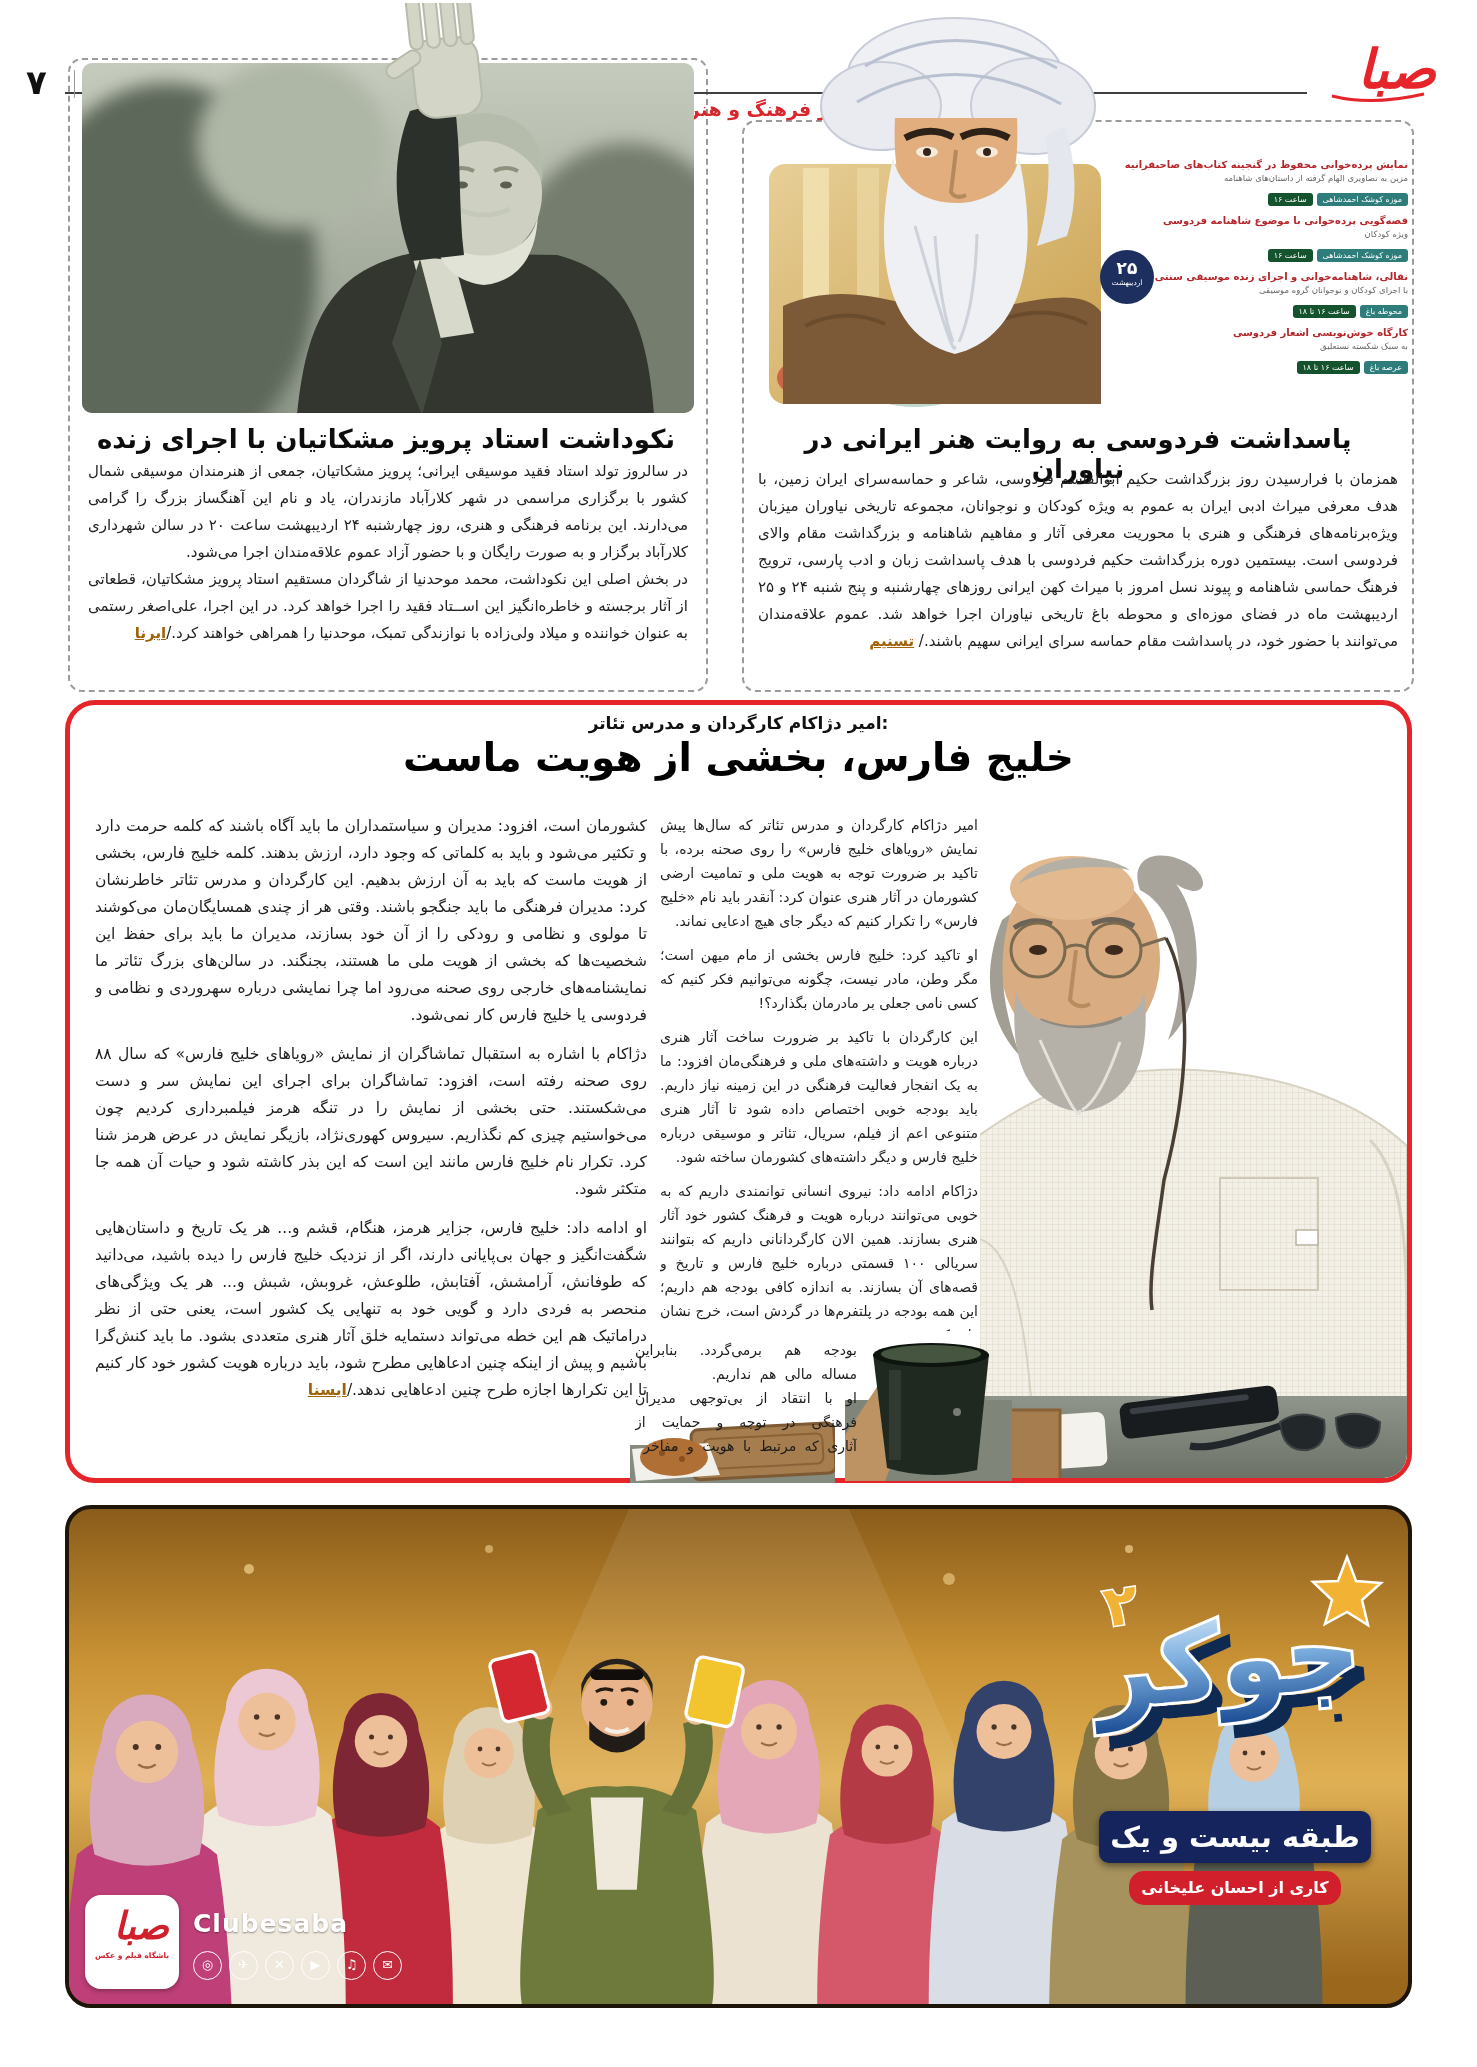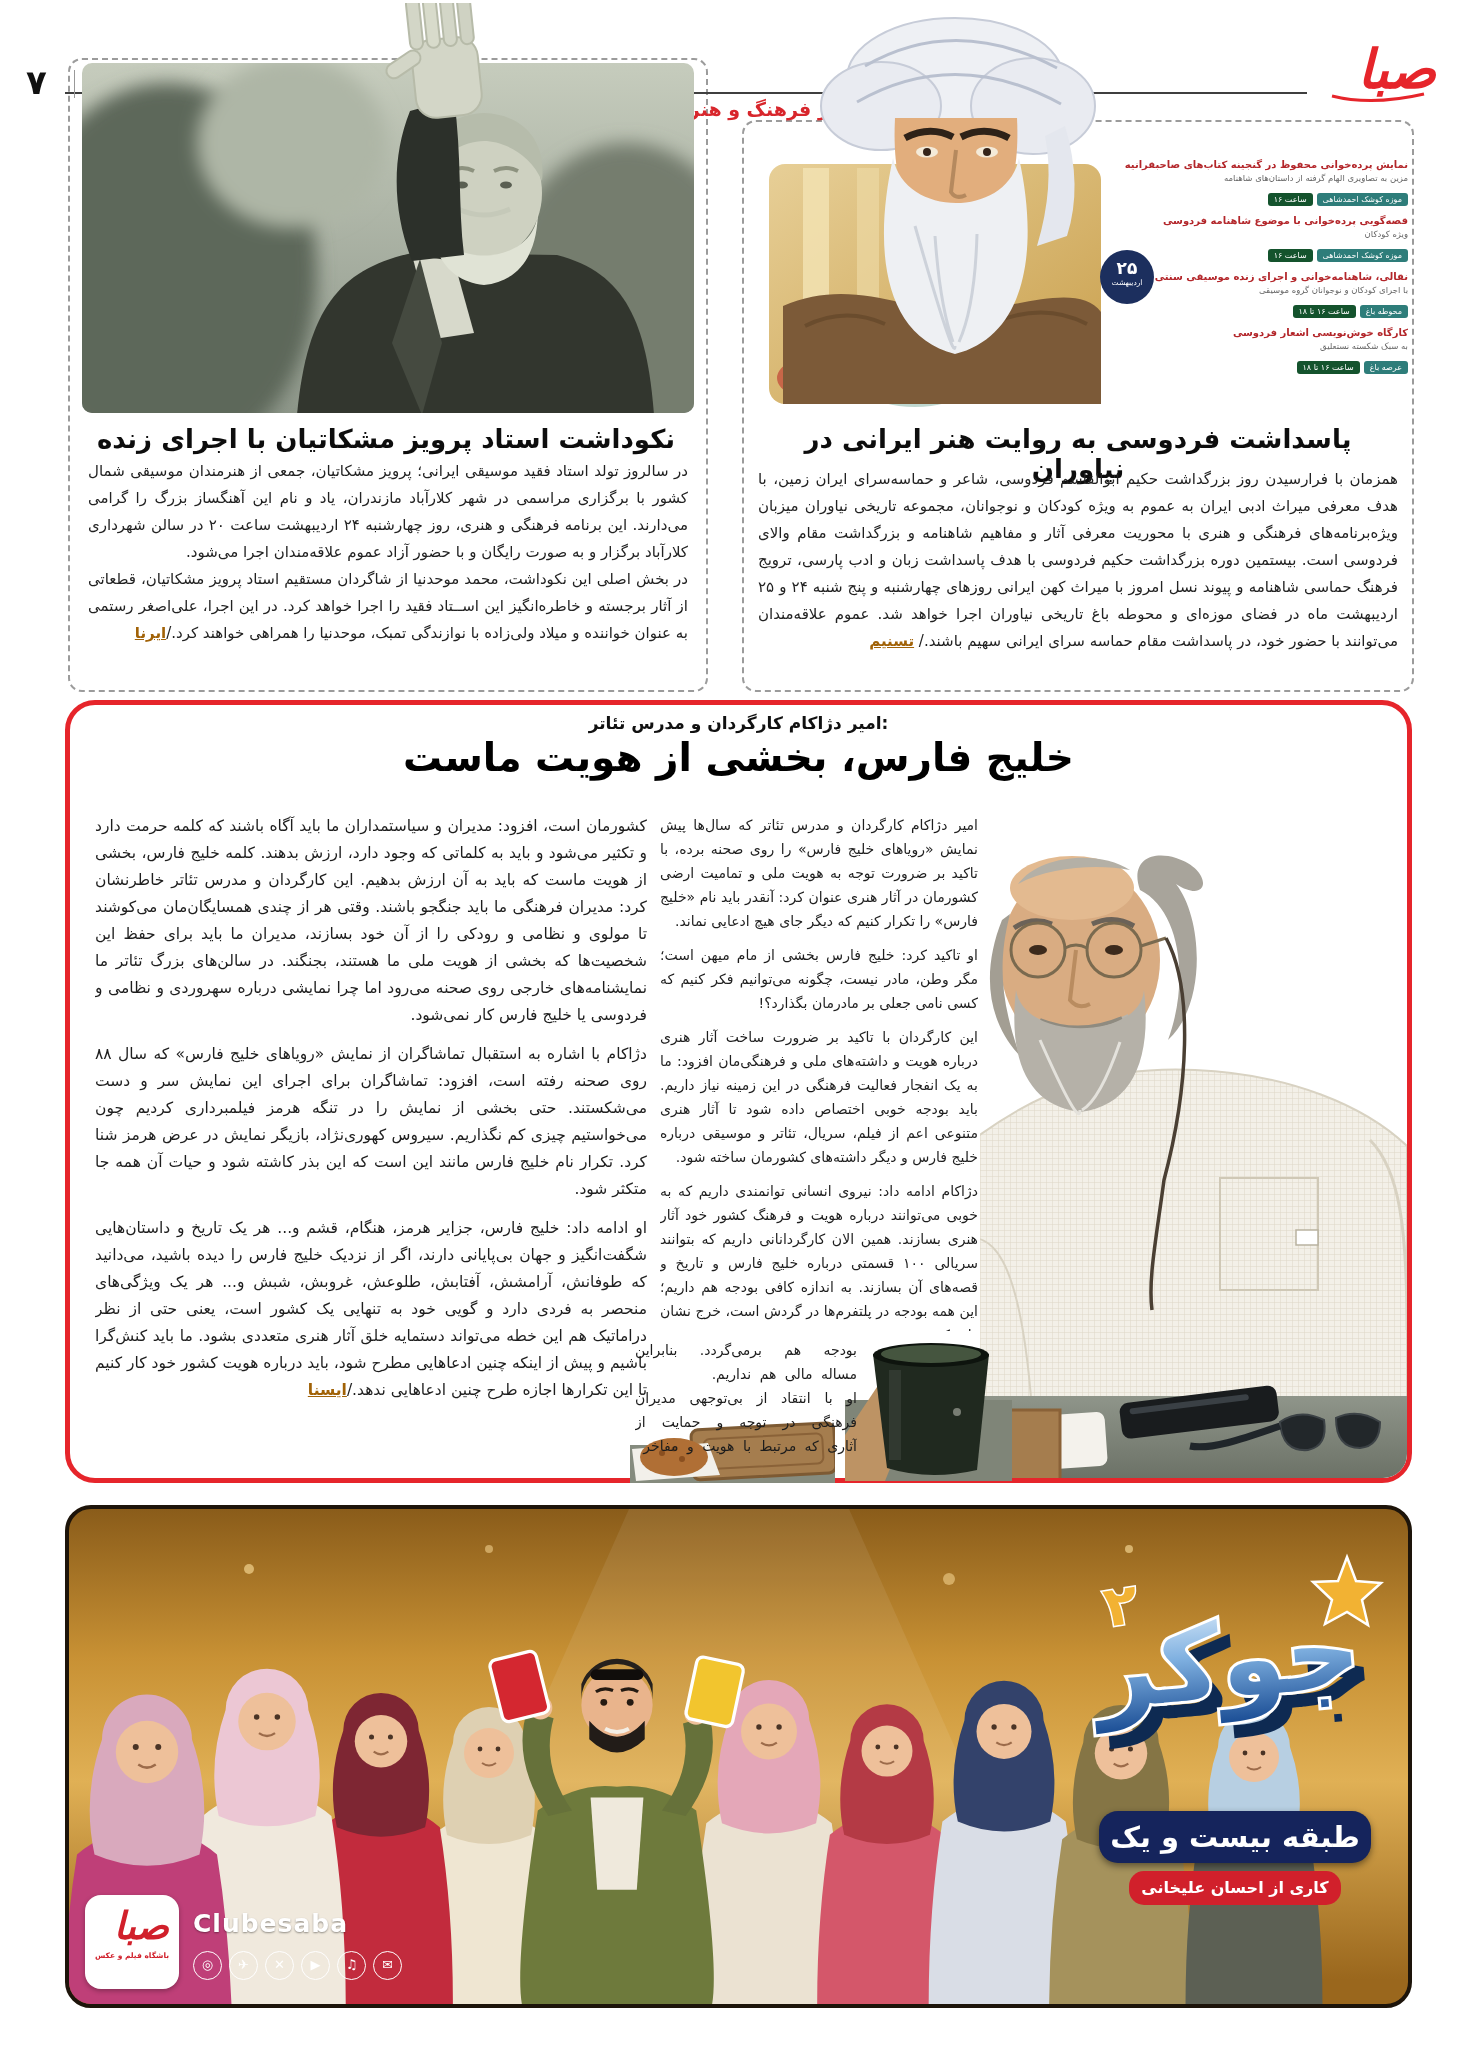--- a/index.html
+++ b/index.html
@@ -42,21 +42,21 @@
   .mid-tail{position:absolute;left:565px;top:633px;width:222px;height:125px;font-size:14px;line-height:24px;word-spacing:4px;overflow:hidden;z-index:4;direction:rtl;text-align:justify;}
   .mid-tail p{margin:0;}
   .portrait{position:absolute;left:910px;top:105px;width:427px;height:668px;overflow:hidden;border-bottom-right-radius:24px;z-index:1;}
   .sv-cookies{position:absolute;left:560px;top:700px;z-index:2;}
   .sv-mug{position:absolute;left:775px;top:635px;z-index:3;}
   
   .banner{position:absolute;left:65px;top:1505px;width:1339px;height:495px;border:4px solid #1d140a;border-radius:26px;overflow:hidden;
           background:linear-gradient(180deg,#8a5c1a,#c89134 30%,#e0b055 55%,#9a671d 95%);}
   .crowd{position:absolute;left:0;top:0;}
   .joker{position:absolute;left:990px;top:18px;}
-  .season{position:absolute;left:1030px;top:302px;width:272px;height:52px;background:#15245c;border-radius:19px;color:#fff;font-size:29px;font-weight:bold;text-align:center;line-height:52px;direction:rtl;box-shadow:0 3px 7px rgba(0,0,0,.45);}
+  .season{position:absolute;left:1030px;top:302px;width:272px;height:52px;background:#15245c;border-radius:10px;color:#fff;font-size:29px;font-weight:bold;text-align:center;line-height:52px;direction:rtl;box-shadow:0 3px 7px rgba(0,0,0,.45);}
   .credit{position:absolute;left:1060px;top:362px;width:212px;height:34px;background:#d1202b;border-radius:15px;color:#fff;font-size:16px;font-weight:bold;text-align:center;line-height:34px;direction:rtl;}
   .saba-tile{position:absolute;left:16px;top:386px;width:94px;height:94px;background:#fff;border-radius:16px;text-align:center;box-shadow:0 2px 5px rgba(0,0,0,.3);}
   .tile-sub{font-size:7.5px;color:#d1202b;font-weight:bold;margin-top:-6px;direction:rtl;}
   .club{position:absolute;left:124px;top:400px;color:#fff;font-size:25px;font-weight:bold;letter-spacing:1px;text-shadow:0 1px 2px rgba(0,0,0,.4);}
   .socials{position:absolute;left:124px;top:442px;display:flex;gap:7px;}
   .soc{width:27px;height:27px;border:1.6px solid #fff;border-radius:50%;color:#fff;font-size:13px;line-height:25px;text-align:center;}
 </style>
 </head>
 <body>
 

